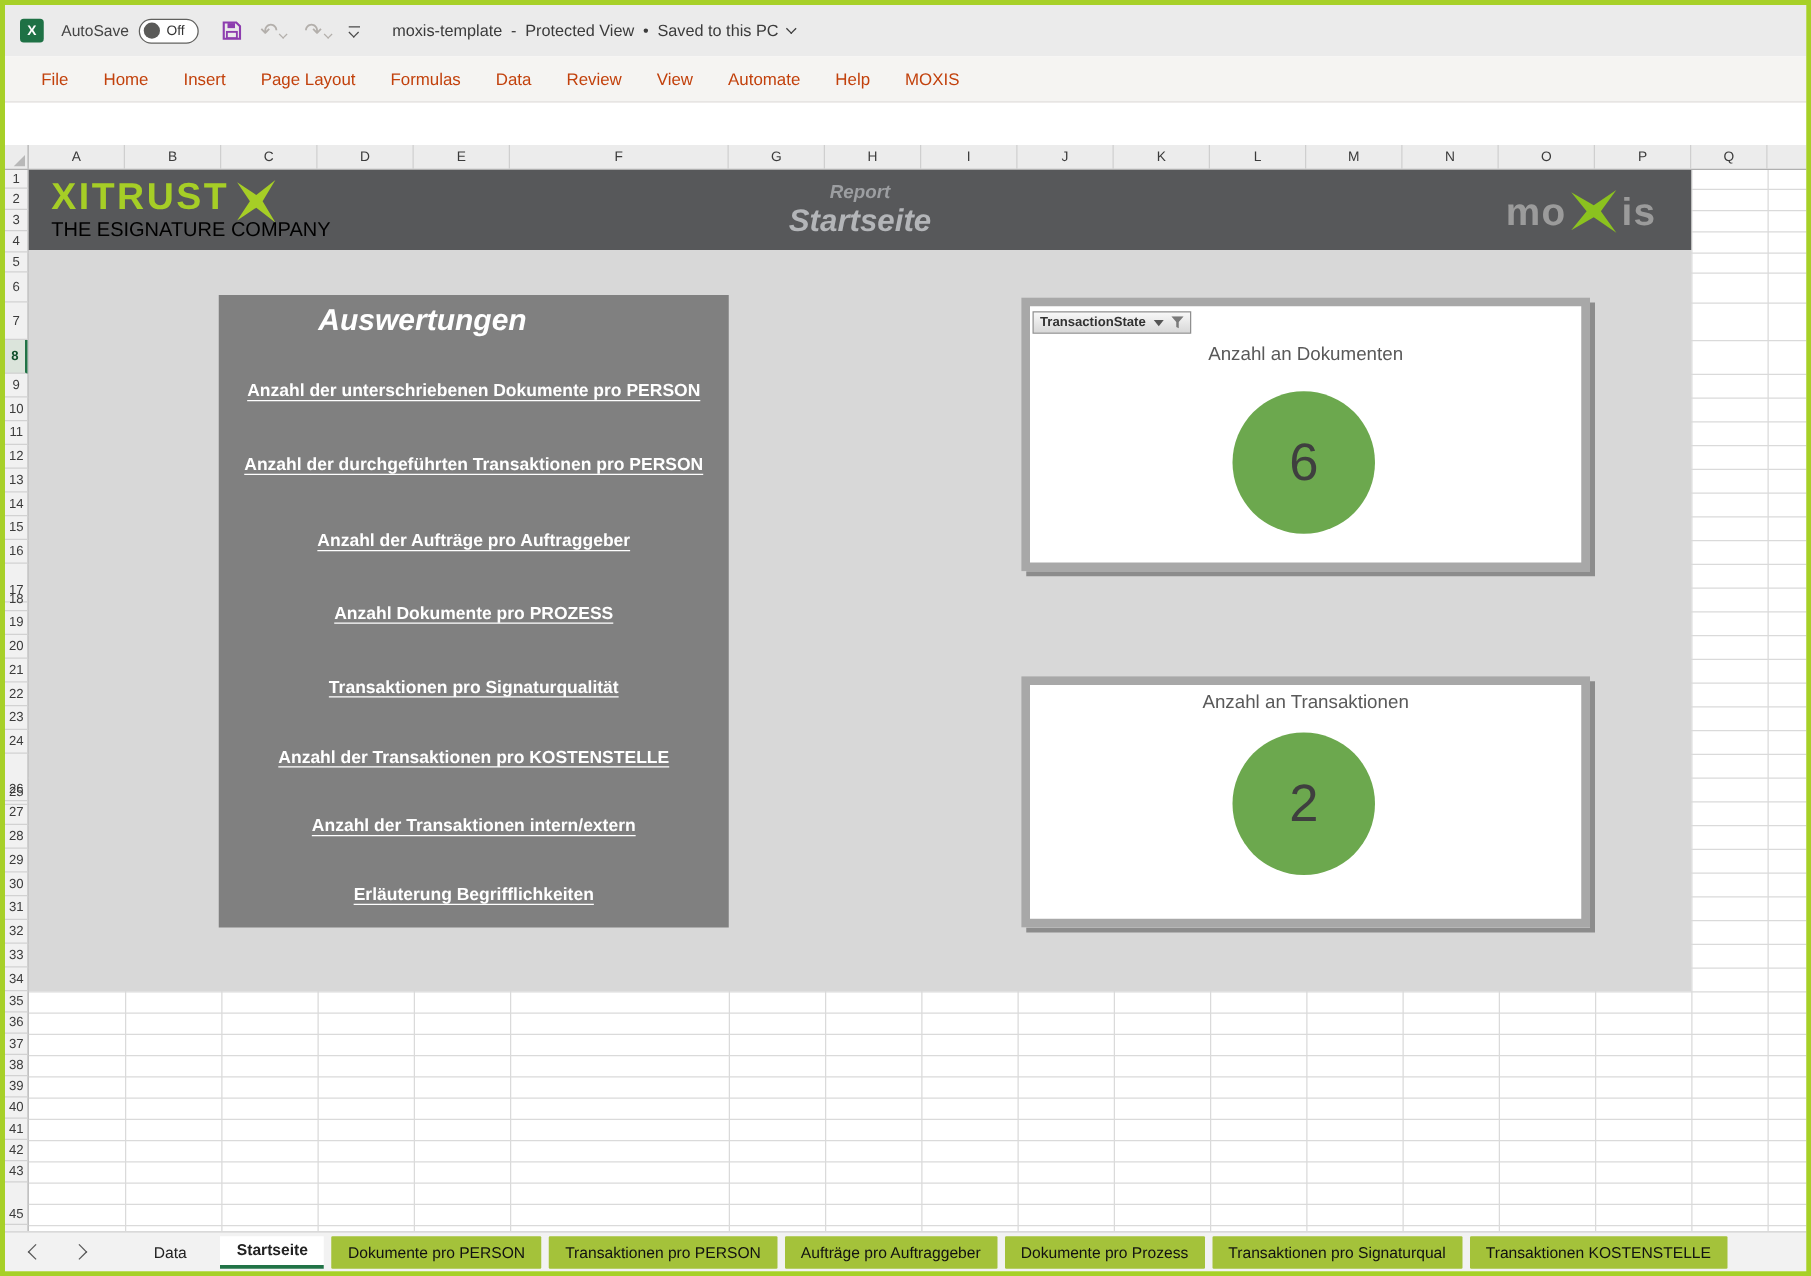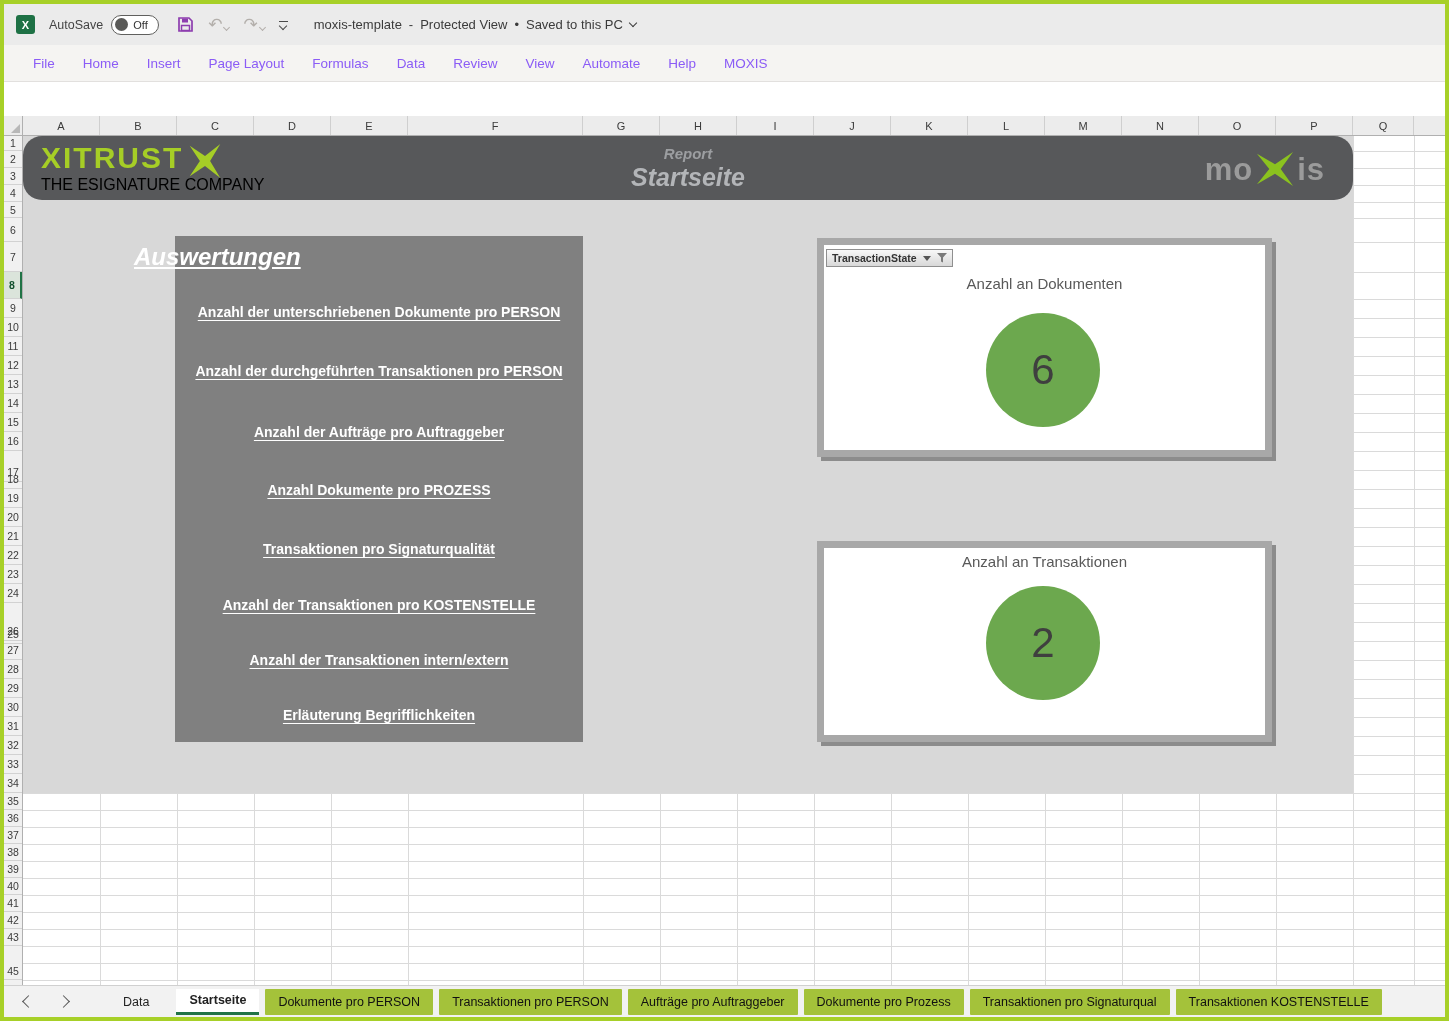--- a/index.html
+++ b/index.html
@@ -26,21 +26,21 @@
   .qat-custom{display:flex;flex-direction:column;align-items:center;gap:1px;cursor:pointer;}
   .qat-custom .bar{width:9px;border-top:1.6px solid #4a4a4a;}
   .qat-custom .c{width:6px;height:6px;border-right:1.4px solid #4a4a4a;border-bottom:1.4px solid #4a4a4a;transform:rotate(45deg);}
   .doc-title{margin-left:26px;font-size:13px;color:#3b3b3b;display:flex;align-items:center;gap:7px;white-space:nowrap;}
   .doc-title .chev{width:6px;height:6px;border-right:1.4px solid #3b3b3b;border-bottom:1.4px solid #3b3b3b;transform:rotate(45deg);margin-top:-3px;}
   .searchbox{position:absolute;left:782px;top:4px;width:366px;height:30px;background:#fff;border:1px solid #c3c3c3;border-radius:4px;display:flex;align-items:center;padding-left:14px;gap:10px;cursor:text;}
   .searchbox .ph{font-size:13px;color:#757575;}
 
   
   .ribbon{position:absolute;left:4px;top:45px;right:4px;height:37px;background:#f5f4f2;display:flex;align-items:center;padding-left:15px;border-bottom:1px solid #e2e0de;}
-  .rtab{padding:0 14px;font-size:13.5px;color:#8b5cf6;height:100%;display:flex;align-items:center;cursor:pointer;}
+  .rtab{padding:0 14px;font-size:13.5px;color:#c2410c;height:100%;display:flex;align-items:center;cursor:pointer;}
 
   
   .fbar{position:absolute;left:4px;top:82px;right:4px;height:34px;background:#f5f4f2;display:flex;align-items:center;}
   .namebox{margin-left:5px;width:97px;height:25px;background:#fff;border:1px solid #d2d0ce;border-radius:3px;display:flex;align-items:center;padding:0 8px;font-size:12.5px;color:#222;}
   .namebox .chev{margin-left:auto;width:6px;height:6px;border-right:1.3px solid #555;border-bottom:1.3px solid #555;transform:rotate(45deg);margin-top:-3px;}
   .vdots{margin:0 8px;color:#8a8a8a;font-size:13px;letter-spacing:0;}
   .fxgroup{width:86px;height:25px;background:#fff;border:1px solid #d2d0ce;border-radius:3px;display:flex;align-items:center;justify-content:space-around;padding:0 6px;}
   .fxgroup .x{color:#a0a0a0;font-size:14px;cursor:pointer;}
   .fxgroup .ok{color:#a0a0a0;font-size:12px;cursor:pointer;}
   .fxgroup .fx{font-family:"Liberation Serif","DejaVu Serif",serif;font-style:italic;font-size:14px;color:#444;cursor:pointer;}
@@ -53,32 +53,32 @@
   .colcell{position:absolute;top:0;height:19px;border-right:1px solid #cfcfcf;font-size:11px;color:#3b3b3b;display:flex;align-items:center;justify-content:center;cursor:pointer;}
   .corner{position:absolute;left:4px;top:0;width:19px;height:19px;border-right:1px solid #b0b0b0;cursor:pointer;}
   .corner:after{content:"";position:absolute;right:2px;bottom:2px;border-left:9px solid transparent;border-bottom:9px solid #b8b8b8;}
   .gutter{position:absolute;left:4px;top:20px;width:19px;bottom:0;background:#f1f1f1;border-right:1px solid #b0b0b0;}
   .rowcell{position:absolute;left:0;width:18px;border-bottom:1px solid #d2d2d2;font-size:10.5px;color:#3b3b3b;display:flex;align-items:center;justify-content:center;cursor:pointer;}
   .rowcell.sel{background:#dbe4db;border-right:2px solid var(--active-green);color:#12502e;font-weight:bold;}
   .vline{position:absolute;top:20px;bottom:0;width:1px;background:#dadada;}
   .hline{position:absolute;left:23px;right:4px;height:1px;background:#dadada;}
 
   .grayzone{position:absolute;left:23px;top:20px;width:1330px;height:657px;background:var(--canvas-gray);}
-  .band{position:absolute;left:23px;top:20px;width:1330px;height:64px;background:var(--band-gray);border-radius:19px;}
+  .band{position:absolute;left:23px;top:20px;width:1330px;height:64px;background:var(--band-gray);}
   .xitrust{position:absolute;left:18px;top:8px;display:flex;align-items:flex-start;gap:4px;}
   .xitrust .nm{font-size:30px;font-weight:bold;color:var(--logo-green);letter-spacing:2px;line-height:0.9;}
   .starx{display:inline-block;}
   .band-center{position:absolute;left:0;right:0;top:0;height:100%;display:flex;flex-direction:column;align-items:center;justify-content:center;pointer-events:none;}
   .report-lbl{font-size:15px;font-weight:bold;font-style:italic;color:#9c9ea1;}
   .sheet-title{font-size:25px;font-weight:bold;font-style:italic;color:#b3b5b8;margin-top:1px;}
   .moxis{position:absolute;right:28px;top:14px;display:flex;align-items:center;}
   .moxis .gray{font-size:31px;font-weight:bold;color:#9b9b9b;letter-spacing:1px;line-height:1;}
 
   .panel{position:absolute;left:175px;top:120px;width:408px;height:506px;background:var(--panel-gray);}
-  .panel-title{position:absolute;top:7px;left:0;width:100%;transform:translateX(-41px);font-size:24px;font-weight:bold;font-style:italic;color:#fff;text-decoration:underline;}
+  .panel-title{position:absolute;top:7px;left:0;width:100%;text-align:center;transform:translateX(-41px);font-size:24px;font-weight:bold;font-style:italic;color:#fff;}
   .plink{position:absolute;left:0;width:100%;text-align:center;font-size:14px;font-weight:bold;color:#fff;text-decoration:underline;text-underline-offset:3px;cursor:pointer;}
 
   .card{position:absolute;left:817px;width:455px;background:#fff;border:7px solid #a8a8a8;box-shadow:4px 4px 0 #8c8c8c;}
   .card1{top:122px;height:219px;}
   .card2{top:425px;height:201px;}
   .card-title{position:absolute;left:0;width:100%;text-align:center;font-size:15px;color:#595959;}
   .card1 .card-title{top:30px;}
   .card2 .card-title{top:5px;}
   .circle{position:absolute;left:162px;width:114px;height:114px;border-radius:50%;background:var(--circle-green);display:flex;align-items:center;justify-content:center;font-size:42px;color:#3f3f3f;}
   .card1 .circle{top:68px;}

